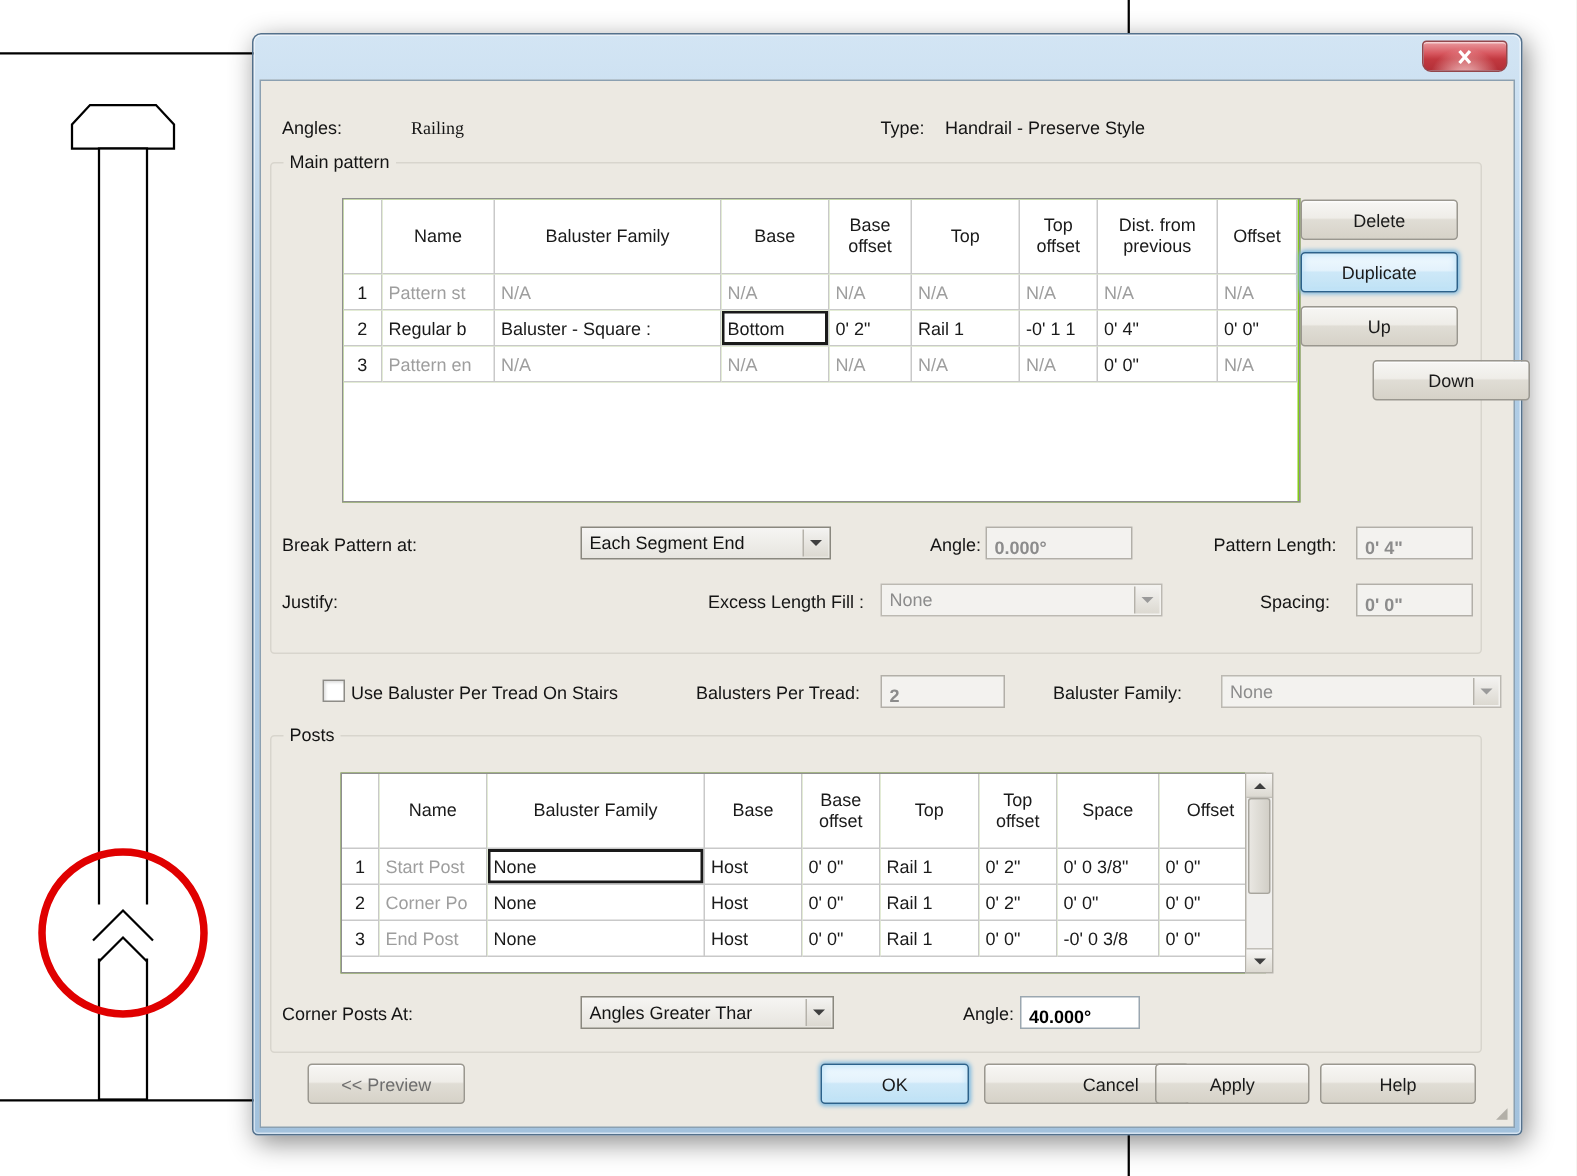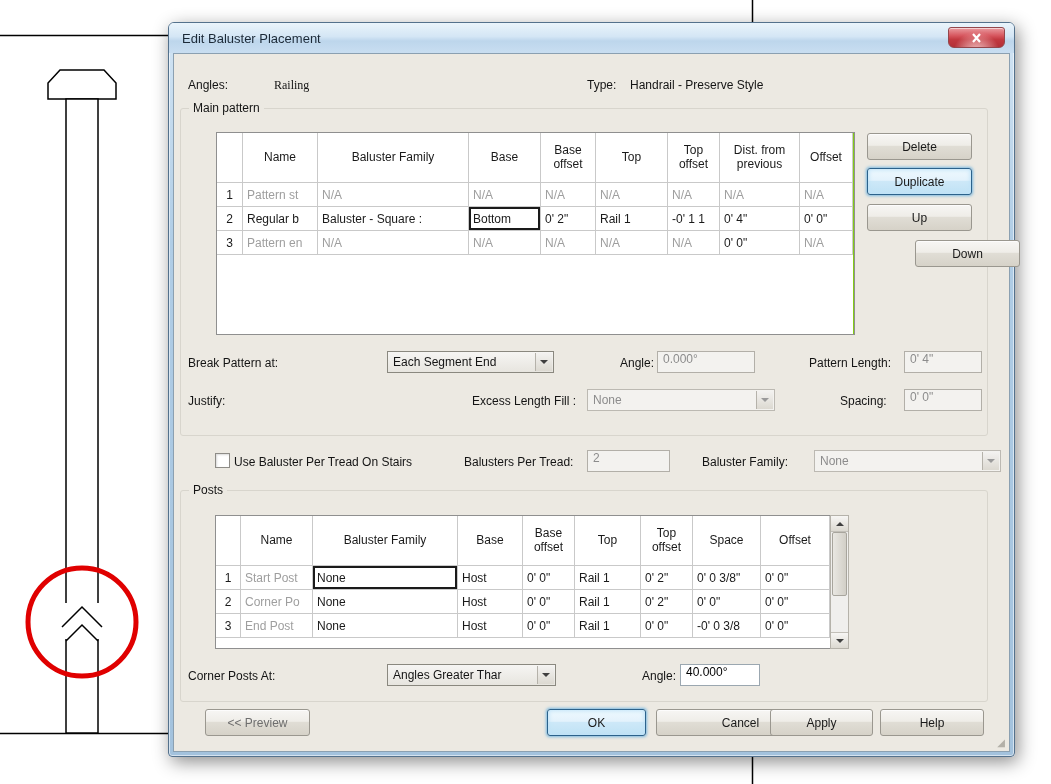--- a/index.html
+++ b/index.html
@@ -52,22 +52,22 @@
   }
   .btn.focused{
     border-color:#2c628b;
     box-shadow:0 0 3px 1px #7ab8e0, inset 0 0 4px 1px #bfe3f8;
     background:linear-gradient(#f0f9fe,#e3f2fc 45%,#cde8f8 50%,#c0e2f5);
   }
   .btn.quiet{color:#6e6e6e;}
 
   .field{
     position:absolute;height:20px;border:1px solid #b2afa8;background:#f3f2ef;
-    font-size:12px;color:#8c8c8c;display:flex;align-items:flex-start;padding:0 5px;
-    white-space:nowrap;overflow:hidden;
+    font-size:12px;color:#8c8c8c;display:flex;align-items:flex-end;padding:0 5px;
+    white-space:nowrap;overflow:hidden;font-weight:bold;
   }
   .field.enabled{background:#ffffff;border-color:#9ba7b0;color:#000;}
 
   .combo{
     position:absolute;height:20px;border:1px solid #8a887f;
     background:linear-gradient(#f6f5f3,#e7e5df);
     display:flex;align-items:center;font-size:12px;color:#141414;
     padding:0 20px 0 5px;white-space:nowrap;overflow:hidden;
   }
   .combo.disabled{color:#8c8c8c;border-color:#bcb9b2;background:#f3f2ef;}
@@ -80,21 +80,21 @@
   .tri-up{width:0;height:0;border-left:4px solid transparent;border-right:4px solid transparent;border-bottom:4px solid #3f3f3f;}
   .combo.disabled .tri-down{border-top-color:#9a9a9a;}
 
   .checkbox{
     position:absolute;width:13px;height:13px;background:#fff;
     border:1px solid #8e8c87;box-shadow:inset 1px 1px 2px rgba(0,0,0,.15);
   }
 
   
   .tbl{
-    position:absolute;display:grid;background:#84cc16;border:1px solid #8f8f8f;
+    position:absolute;display:grid;background:#84cc16;border:1px solid #8f8f8f;margin-left:12px;
   }
   .tbl .c{
     border-right:1px solid #c9c9c9;border-bottom:1px solid #c9c9c9;
     display:flex;align-items:center;padding:0 4px;font-size:12px;color:#1a1a1a;
     white-space:nowrap;overflow:hidden;background:#fff;
   }
   .tbl .h{justify-content:center;text-align:center;white-space:normal;line-height:1.15;}
   .tbl .rn{justify-content:center;padding:0;}
   .tbl .mut{color:#9e9e9e;}
   .tbl .sel{box-shadow:inset 0 0 0 2px #1a1a1a;}
@@ -129,23 +129,20 @@
   <polygon points="60,70 104,70 116,83 116,99 48,99 48,83" fill="#fff" stroke="#000" stroke-width="1.5"></polygon>
   <rect x="66" y="99" width="32" height="634" fill="#fff" stroke="#000" stroke-width="1.5"></rect>
   <rect x="64" y="603" width="36" height="36" fill="#fff"></rect>
   <polyline points="62,627 82,607 102,627" fill="none" stroke="#000" stroke-width="1.5"></polyline>
   <polyline points="66,641 82,625 98,641" fill="none" stroke="#000" stroke-width="1.5"></polyline>
   <circle cx="82" cy="622" r="54" fill="none" stroke="#e00000" stroke-width="5"></circle>
 </svg>
 
 <div class="dialog">
 
-  <div class="titlebar">
-    <span>Edit Baluster Placement</span>
-  </div>
 
   <div class="close-btn">
     <svg width="11" height="10" viewBox="0 0 11 10">
       <path d="M2 1 L9 9 M9 1 L2 9" stroke="#fff" stroke-width="2.2"></path>
     </svg>
   </div>
 
   <div class="dlg-body">
 
     <span class="lbl" style="left:14px;top:24px;">Angles:</span>

